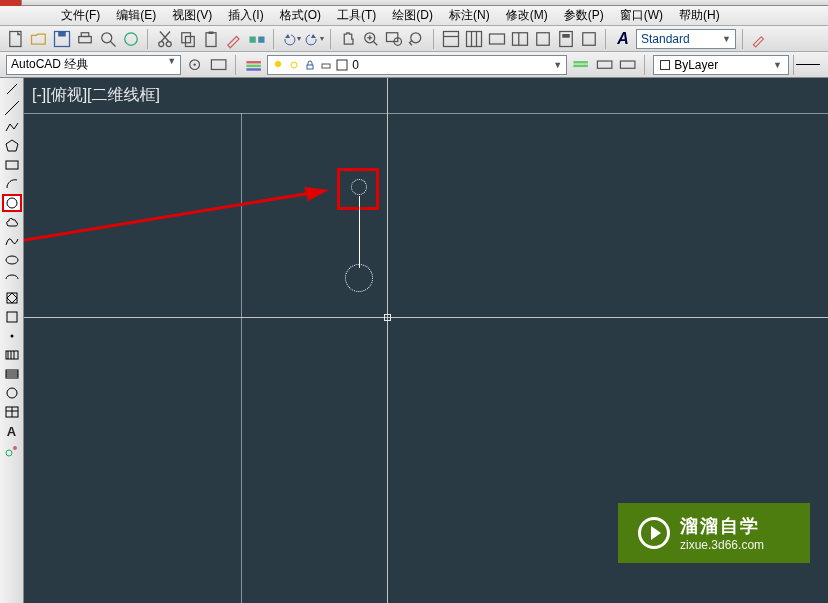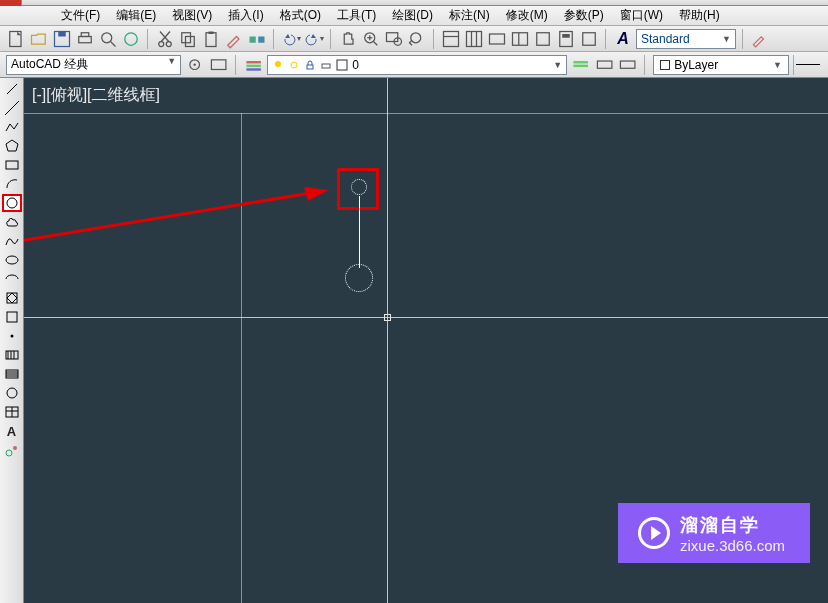--- a/index.html
+++ b/index.html
@@ -173,21 +173,21 @@
 .arrow-line {
   position: absolute;
   left: -5px; top: 109px;
   width: 320px; height: 55px;
   pointer-events: none;
 }
 .watermark {
   position: absolute;
   right: 18px; bottom: 40px;
   width: 192px; height: 60px;
-  background: #8b5cf6;
+  background: #4d7c0f;
   display: flex;
   align-items: center;
   padding: 0 20px;
   gap: 10px;
 }
 .watermark .play {
   width: 32px; height: 32px;
   border: 3px solid #fff;
   border-radius: 50%;
   display: flex; align-items: center; justify-content: center;
@@ -196,21 +196,21 @@
   content: '';
   border-left: 10px solid #fff;
   border-top: 7px solid transparent;
   border-bottom: 7px solid transparent;
   margin-left: 3px;
 }
 .watermark .txt {
   color: #fff;
 }
 .watermark .txt .t1 { font-size: 18px; font-weight: bold; letter-spacing: 2px; }
-.watermark .txt .t2 { font-size: 15px; opacity: 0.9; }
+.watermark .txt .t2 { font-size: 12px; opacity: 0.9; }
 
 .mini-icon { width: 12px; height: 12px; display:inline-block; }
 .tb-a { font-size: 16px; font-weight: bold; font-style: italic; color: #004; }
 .brush-line { width: 18px; }
 </style>
 </head>
 <body>
 
 <div class="title-strip">
   <div class="app-icon"></div>

